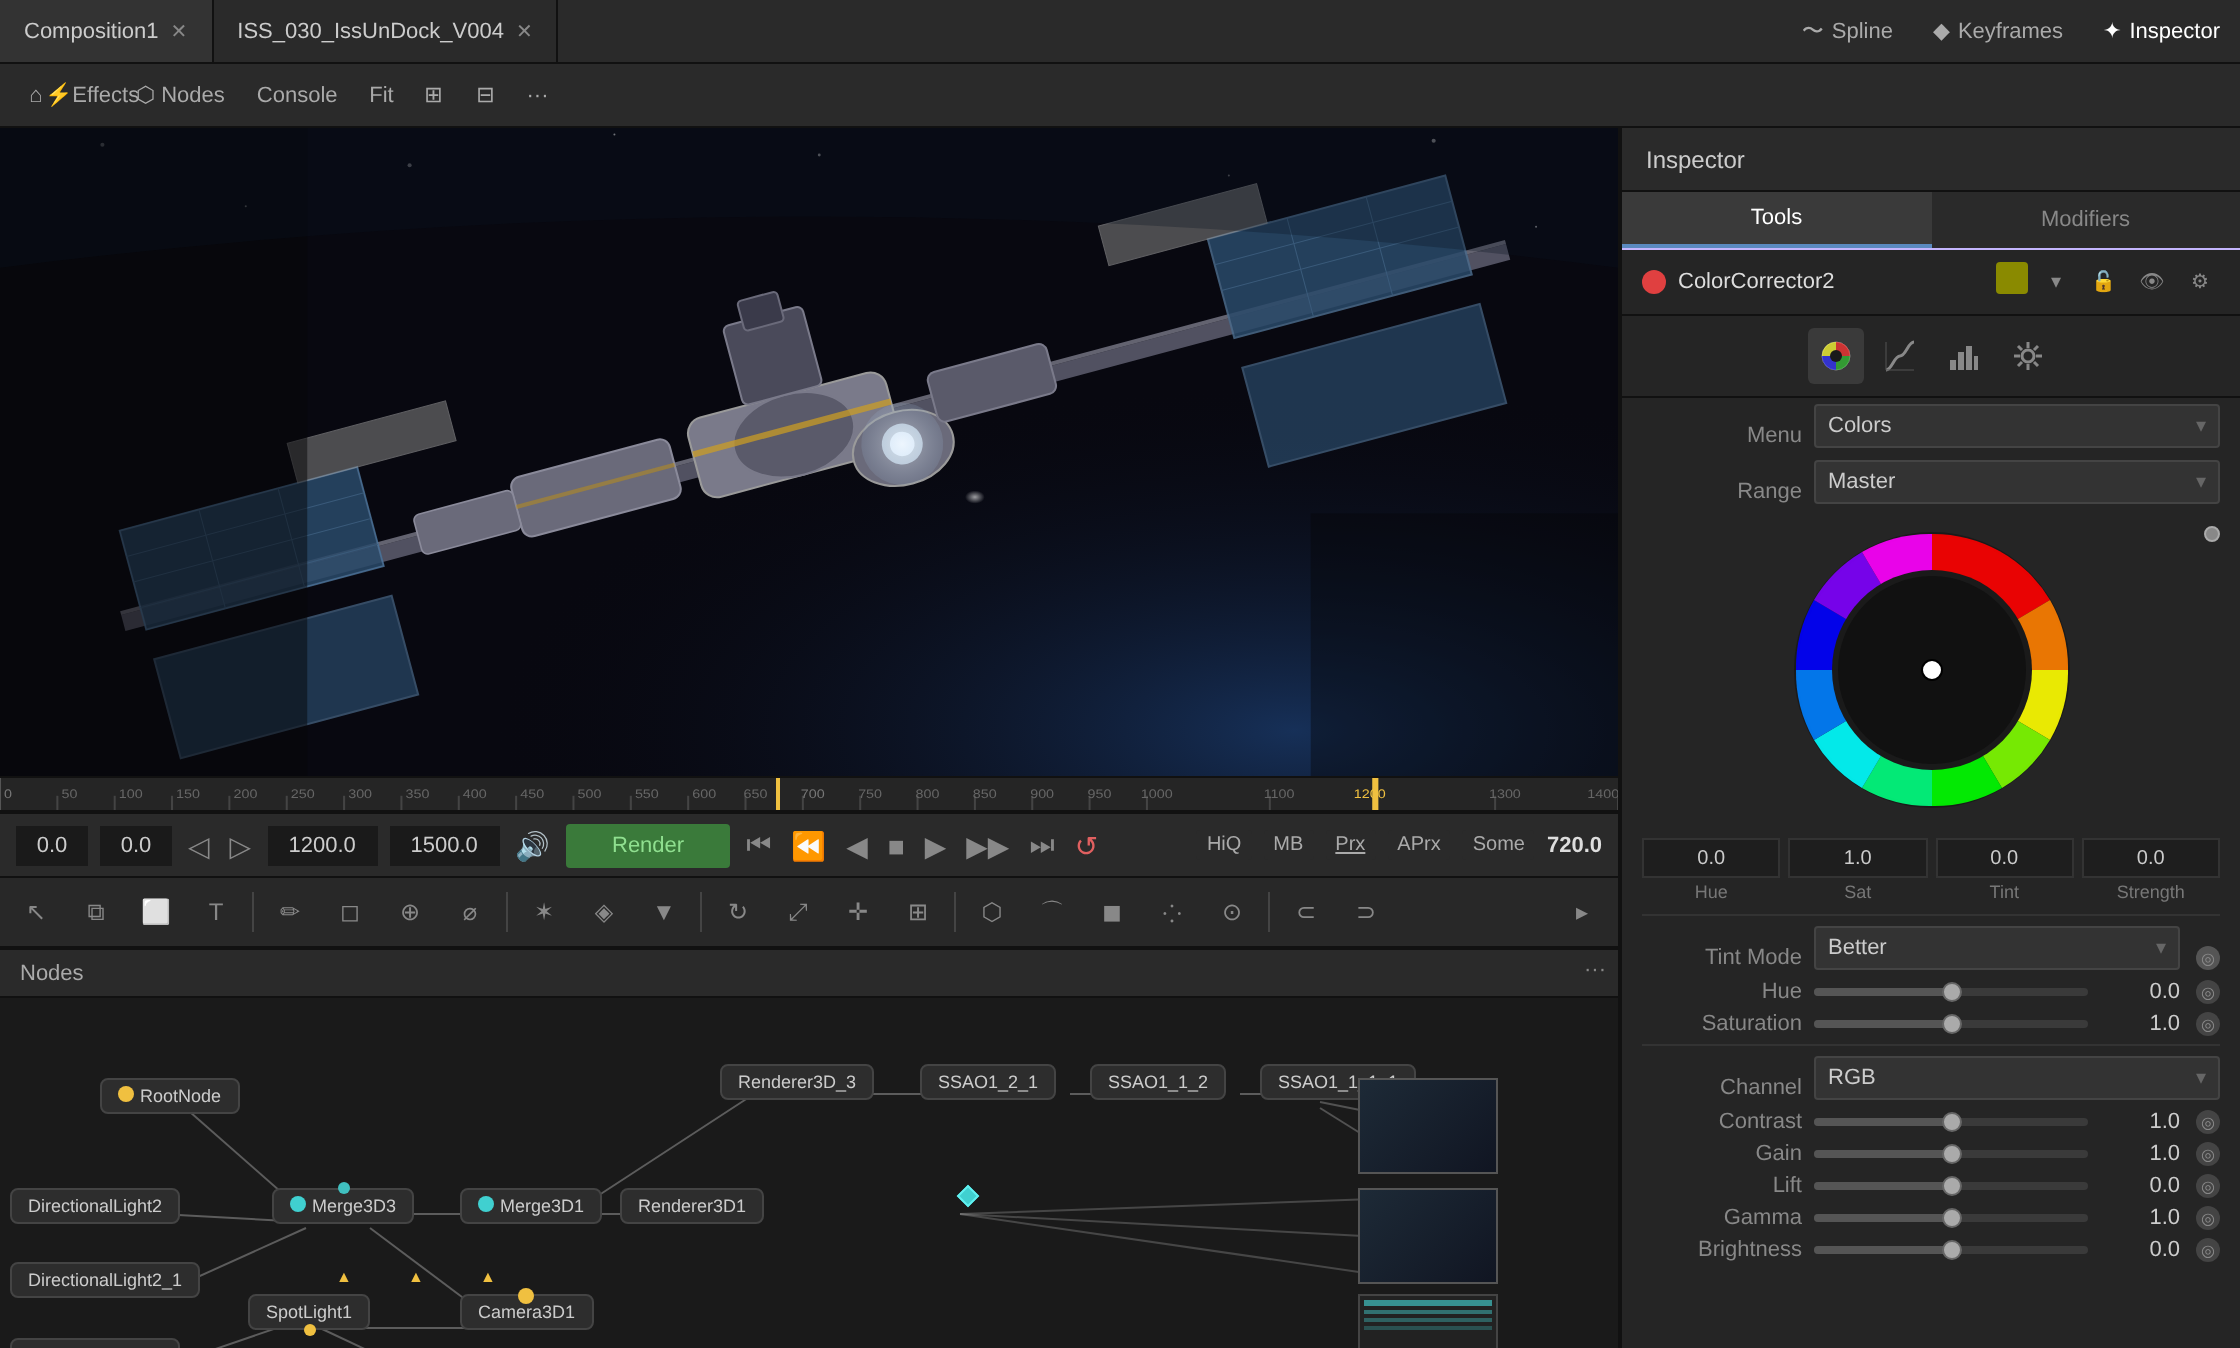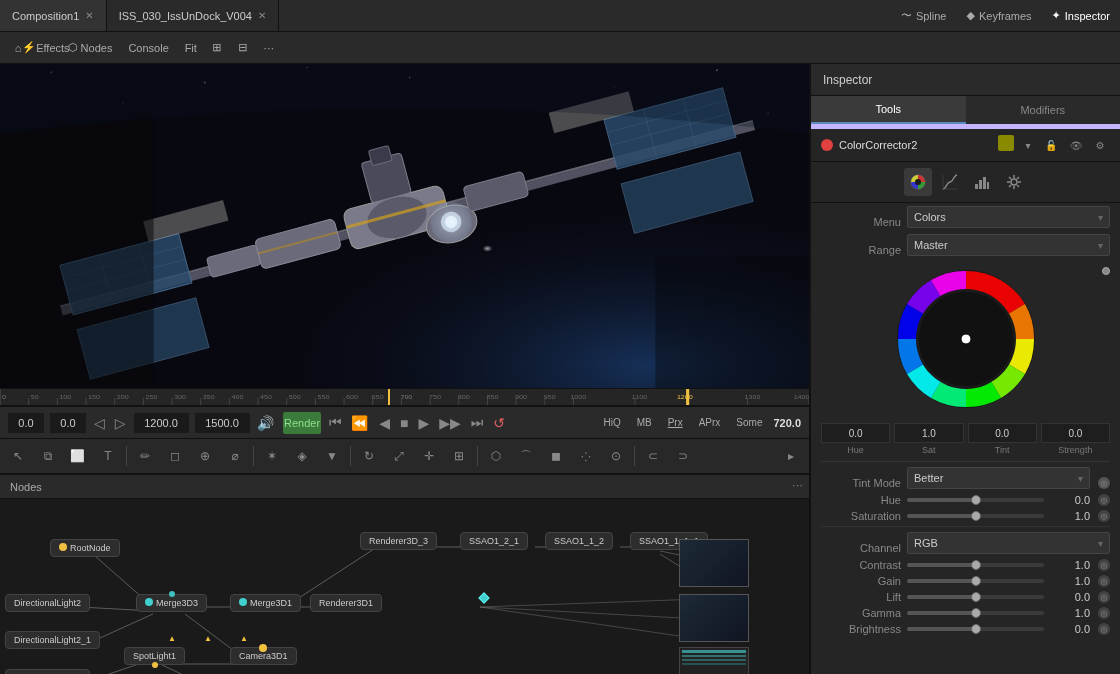--- a/index.html
+++ b/index.html
@@ -31,21 +31,21 @@
 
     
     .space-scene { width: 100%; height: 100%; background: linear-gradient(135deg, #0a0a12 0%, #050510 40%, #080810 70%, #0a0a08 100%); position: relative; overflow: hidden; }
 
     
     .timeline-bar { height: 18px; background: #2a2a2a; display: flex; align-items: center; border-top: 1px solid #111; border-bottom: 1px solid #111; overflow: hidden; }
 
     
     .controls-bar { height: 32px; background: #2a2a2a; display: flex; align-items: center; gap: 6px; padding: 0 8px; border-top: 1px solid #111; }
     .time-input { background: #1a1a1a; border: none; color: #ccc; width: 50px; height: 20px; text-align: center; font-size: 11px; }
-    .render-btn { background: #3a7a3a; color: #8fdf8f; padding: 2px 1px; border: none; font-size: 11px; height: 22px; cursor: pointer; border-radius: 2px; }
+    .render-btn { background: #3a7a3a; color: #8fdf8f; padding: 2px 23px; border: none; font-size: 11px; height: 22px; cursor: pointer; border-radius: 2px; }
     .ctrl-btn { color: #888; font-size: 14px; cursor: pointer; padding: 0 2px; }
 
     
     .tools-bar { height: 36px; background: #282828; display: flex; align-items: center; padding: 0 4px; gap: 2px; border-top: 1px solid #111; border-bottom: 1px solid #111; overflow-x: auto; }
     .tool-btn { width: 28px; height: 28px; display: flex; align-items: center; justify-content: center; color: #888; cursor: pointer; border-radius: 2px; font-size: 12px; }
     .tool-sep { width: 1px; height: 20px; background: #444; margin: 0 2px; }
 
     
     .nodes-panel { height: 200px; background: #1a1a1a; border-top: 1px solid #111; position: relative; }
     .nodes-header { height: 24px; background: #2a2a2a; display: flex; align-items: center; padding: 0 10px; font-size: 11px; color: #aaa; border-bottom: 1px solid #111; }
@@ -59,21 +59,21 @@
     .node-connector { position: absolute; width: 6px; height: 6px; border-radius: 50%; background: #f0c040; }
 
     
     .nodes-svg { position: absolute; top: 0; left: 0; width: 100%; height: 100%; pointer-events: none; }
 
     
     .inspector { width: 310px; background: #252525; display: flex; flex-direction: column; border-left: 1px solid #111; }
     .inspector-title { height: 32px; background: #2a2a2a; display: flex; align-items: center; padding: 0 12px; font-size: 12px; color: #ccc; border-bottom: 1px solid #111; }
 
     
-    .inspector-tabs { display: flex; background: #2a2a2a; border-bottom: 5px solid #c4b5fd; }
+    .inspector-tabs { display: flex; background: #2a2a2a; border-bottom: 1px solid #c4b5fd; }
     .inspector-tab { flex: 1; height: 28px; display: flex; align-items: center; justify-content: center; font-size: 11px; cursor: pointer; color: #888; }
     .inspector-tab.active { background: #3a3a3a; color: #fff; border-bottom: 2px solid #5a8ac0; }
 
     
     .node-selector { display: flex; align-items: center; padding: 6px 10px; gap: 6px; border-bottom: 1px solid #111; }
     .node-color-dot { width: 12px; height: 12px; border-radius: 50%; background: #e04040; flex-shrink: 0; }
     .node-name { color: #ddd; font-size: 11px; flex: 1; }
     .node-actions { display: flex; gap: 4px; }
     .node-action-btn { width: 20px; height: 20px; display: flex; align-items: center; justify-content: center; cursor: pointer; color: #888; font-size: 10px; }
 

